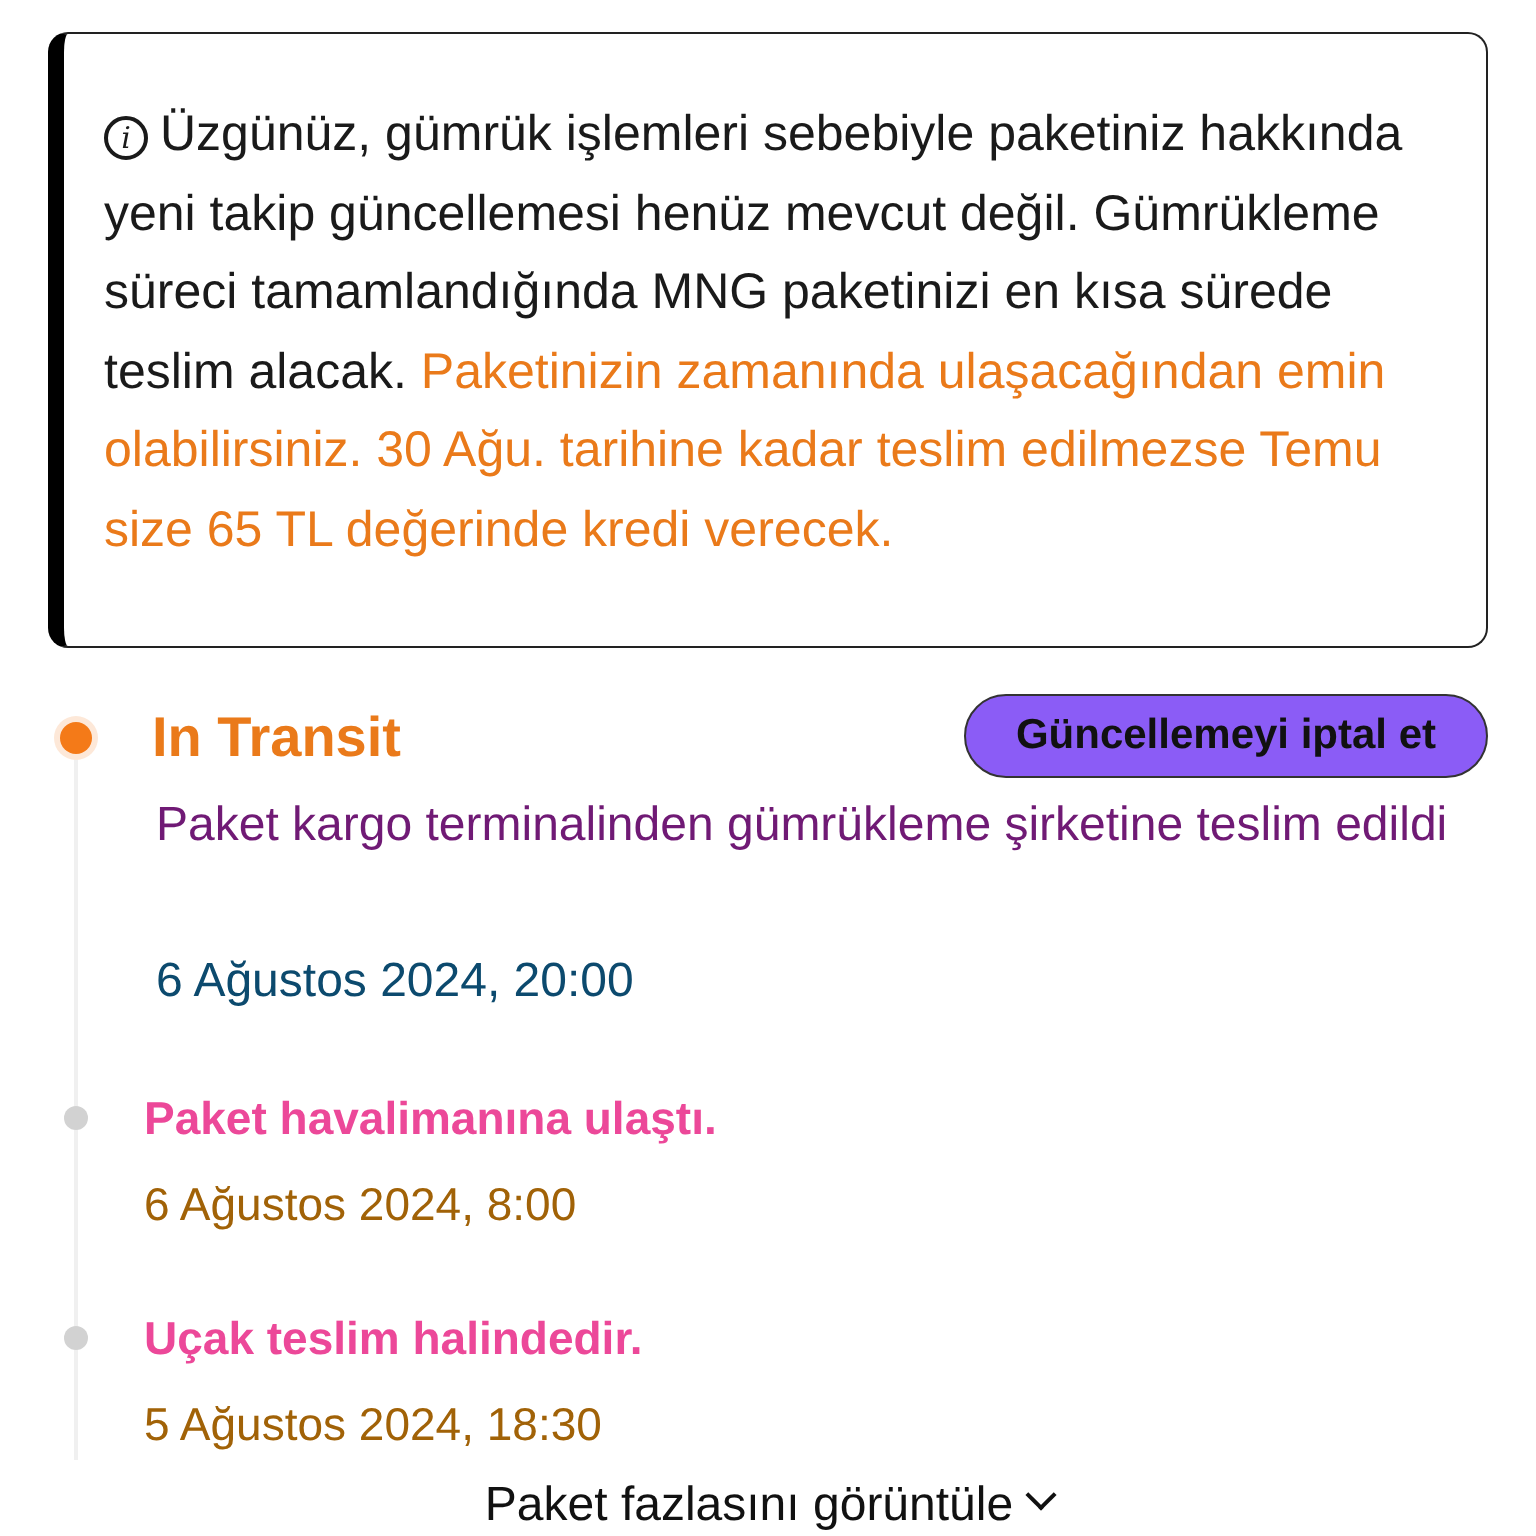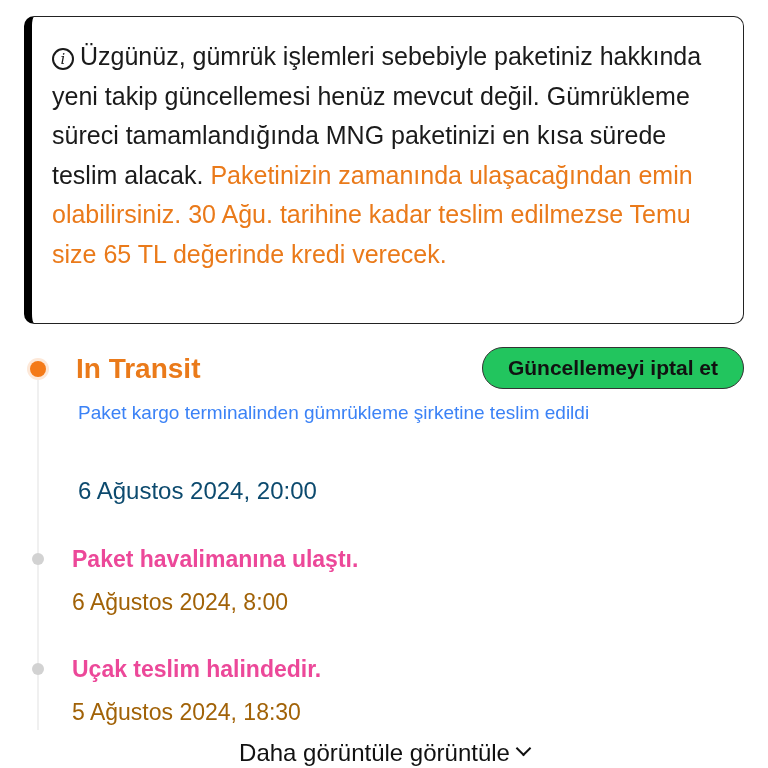--- a/index.html
+++ b/index.html
@@ -7,21 +7,21 @@
       width: 768px; height: 768px; overflow: hidden; position: relative;
       font-family: "Liberation Sans", "DejaVu Sans", sans-serif;
       color: #1a1a1a;
     }
     .notice {
       position: absolute; left: 24px; top: 16px; width: 720px; height: 308px;
       box-sizing: border-box;
       border: 1.5px solid #222;
       border-left: 8px solid #000;
       border-radius: 10px;
-      padding: 20px 24px 0 20px;
+      padding: 31px 24px 0 20px;
       font-size: 25px; line-height: 39.5px; color: #1a1a1a;
     }
     .info-icon {
       display: inline-block; width: 22px; height: 22px; border: 2px solid #1a1a1a;
       border-radius: 50%; box-sizing: border-box; text-align: center;
       font-family: "DejaVu Serif", serif; font-size: 15px; line-height: 18px;
       vertical-align: 1px; margin-right: 6px; font-style: italic;
     }
     .orange { color: #ea7a1a; }
     .timeline-line {
@@ -40,27 +40,27 @@
       position: absolute; left: 32px; width: 12px; height: 12px; border-radius: 50%;
       background: #d2d2d2;
     }
     .status {
       position: absolute; left: 76px; top: 350px; font-size: 28px; font-weight: bold;
       color: #ea7a1a; line-height: 38px;
     }
     .cancel-btn {
       position: absolute; left: 482px; top: 347px; width: 262px; height: 42px;
       box-sizing: border-box; border: 1.5px solid #333; border-radius: 22px;
-      background: #22c55e; font-family: "Liberation Sans", sans-serif;
+      background: #8b5cf6; font-family: "Liberation Sans", sans-serif;
       font-size: 21px; font-weight: bold; color: #111; text-align: center; line-height: 38px;
       padding: 0;
     }
     .event-desc {
       position: absolute; left: 78px; top: 394px; width: 670px;
-      font-size: 19px; line-height: 37px; color: #3b82f6;
+      font-size: 24px; line-height: 37px; color: #701a75;
     }
     .event-date {
       position: absolute; left: 78px; top: 473px; font-size: 24px; line-height: 36px; color: #0c4a6e;
     }
     .past-title {
       position: absolute; left: 72px; font-size: 23px; font-weight: bold; color: #ec4899; line-height: 34px;
     }
     .past-date {
       position: absolute; left: 72px; font-size: 23px; color: #a16207; line-height: 34px;
     }
@@ -92,14 +92,14 @@
 
 <div class="dot-grey" style="top:553px"></div>
 <div class="past-title" style="top:542px">Paket havalimanına ulaştı.</div>
 <div class="past-date" style="top:585px">6 Ağustos 2024, 8:00</div>
 
 <div class="dot-grey" style="top:663px"></div>
 <div class="past-title" style="top:652px">Uçak teslim halindedir.</div>
 <div class="past-date" style="top:695px">5 Ağustos 2024, 18:30</div>
 
 <div class="more">
-  <span>Daha görüntüle görüntüle</span><span class="chev"></span>
+  <span>Paket fazlasını görüntüle</span><span class="chev"></span>
 </div>
 
 </body></html>

